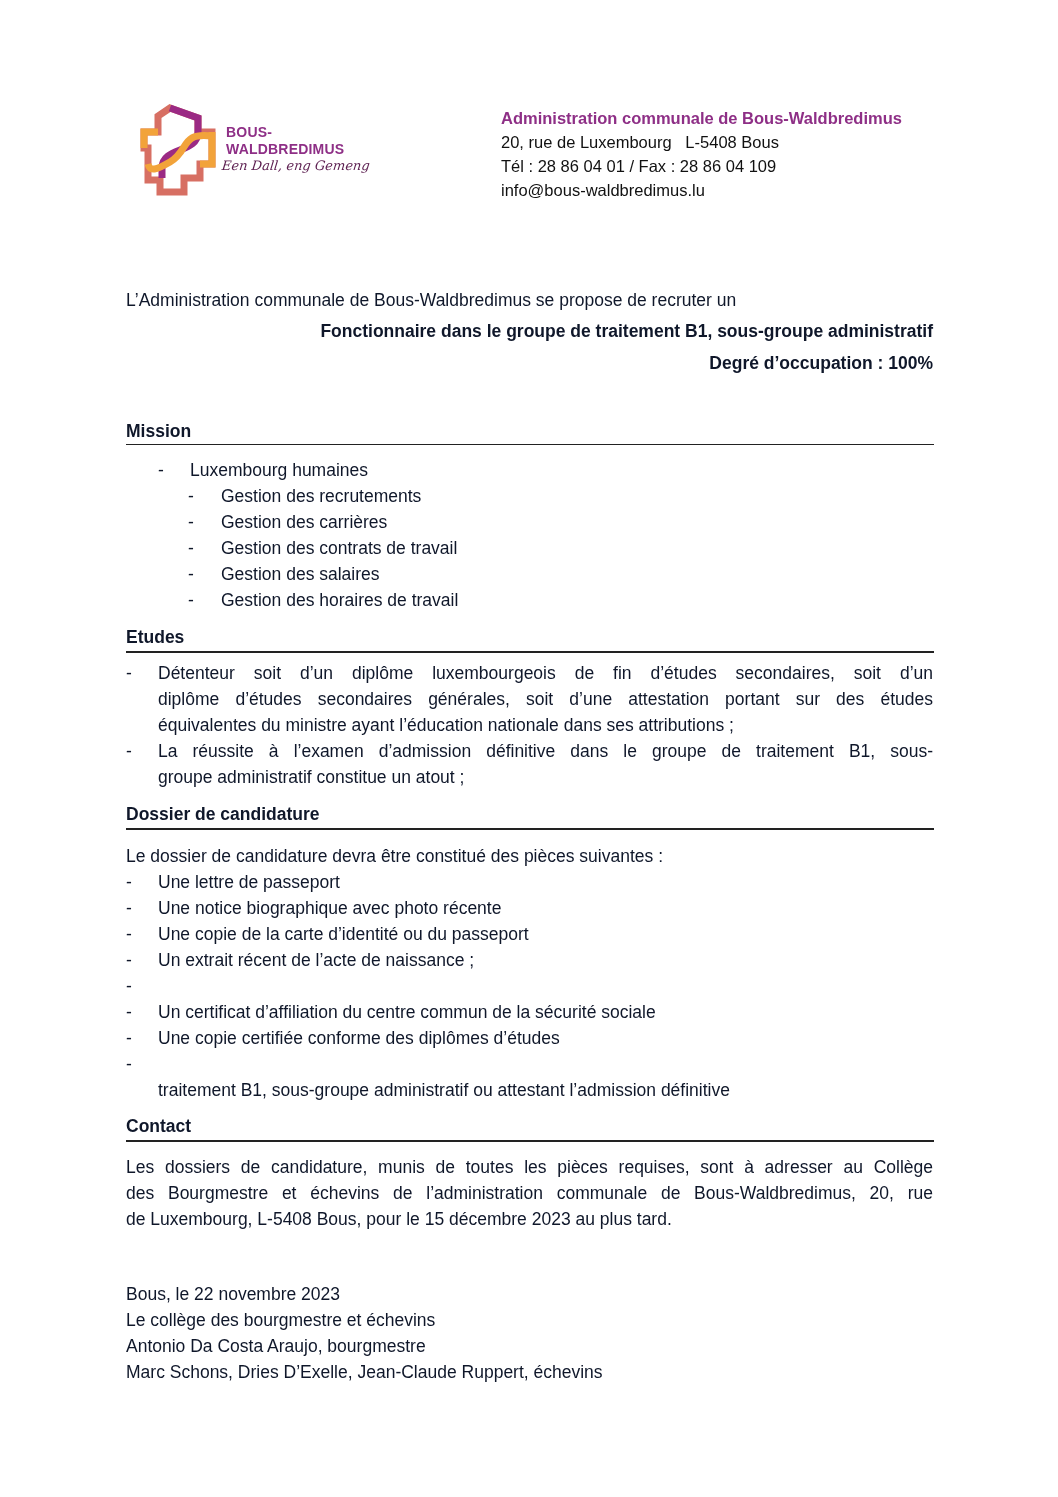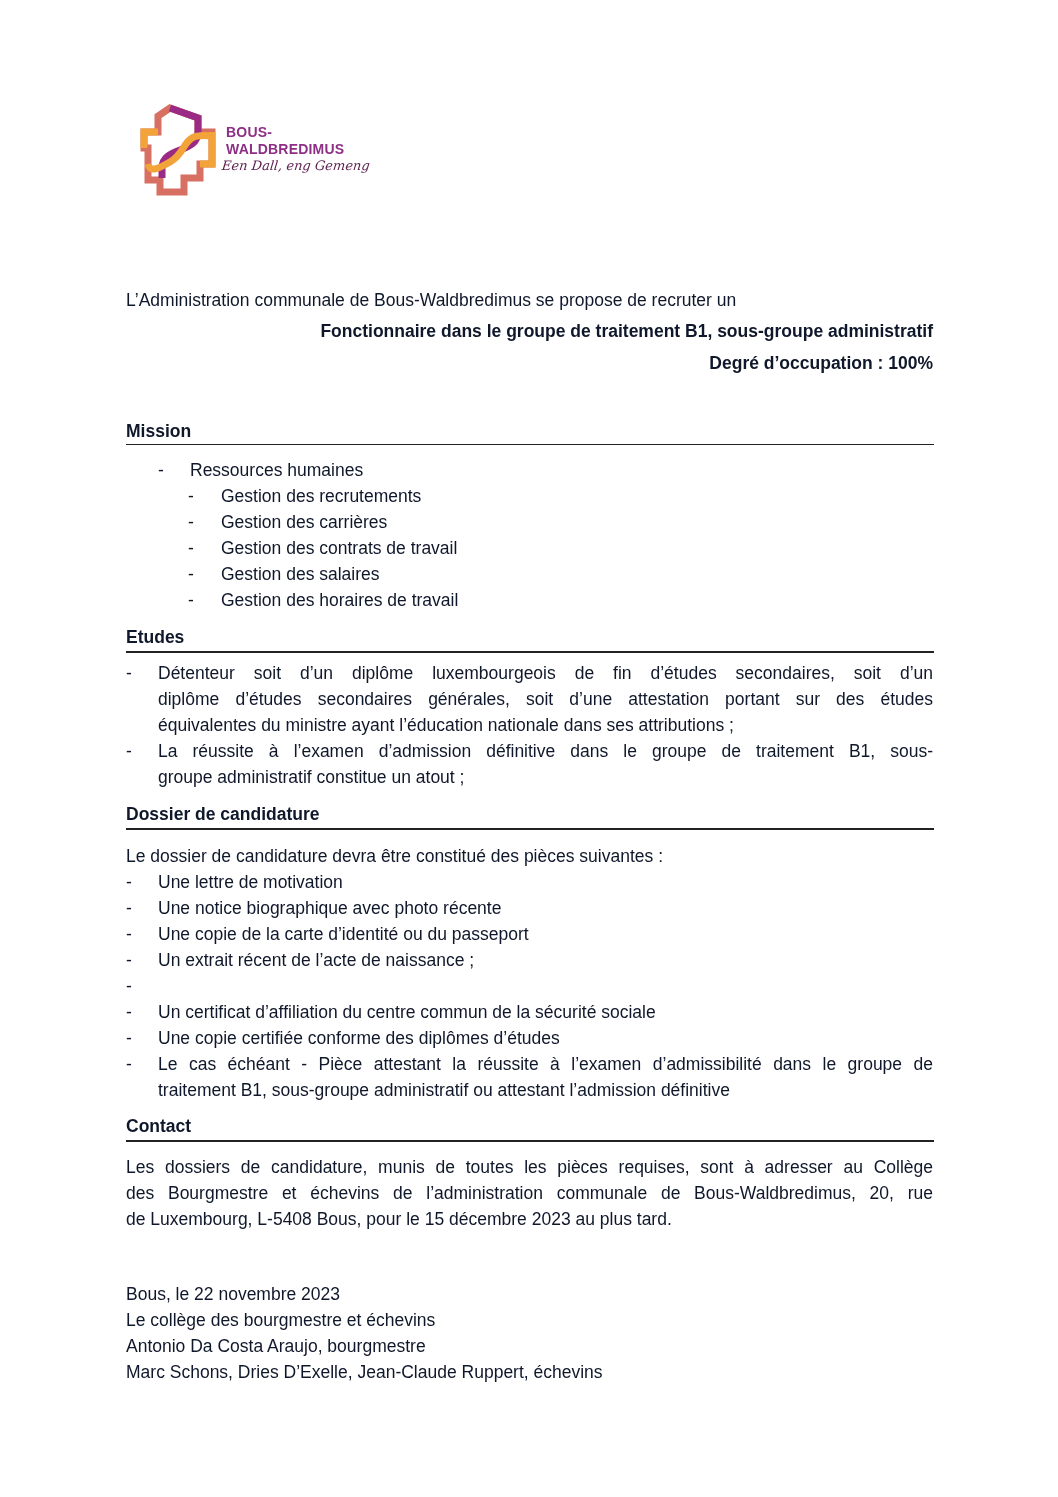--- a/index.html
+++ b/index.html
@@ -40,33 +40,39 @@
       <path d="M58 30 C58 52, 22 44, 22 66 L22 76" fill="none" stroke="#9b2a84" stroke-width="7"></path>
       <path d="M72 34 C40 30, 50 48, 30 60 C16 68, 10 70, 8 62" fill="none" stroke="#f2a33a" stroke-width="7"></path>
     </svg>
     <div class="logo-name">
       <div>BOUS-</div>
       <div>WALDBREDIMUS</div>
     </div>
     <div class="logo-tagline">Een Dall, eng Gemeng</div>
   </div>
 
+  <div class="header-addr">
+    <div class="org">Administration communale de Bous-Waldbredimus</div>
+    <div style="white-space:pre;">20, rue de Luxembourg   L-5408 Bous</div>
+    <div>Tél : 28 86 04 01 / Fax : 28 86 04 109</div>
+    <div>info@bous-waldbredimus.lu</div>
+  </div>
 
   <div class="content" style="top:0; height:1497px;">
 
     <div class="line" style="top:289px;">L’Administration communale de Bous-Waldbredimus se propose de recruter un</div>
 
     <div class="line center" style="top:320px;">Fonctionnaire dans le groupe de traitement B1, sous-groupe administratif</div>
     <div class="line center" style="top:352px;">Degré d’occupation : 100%</div>
 
     <div class="line h2" style="top:420px;">Mission</div>
     <div class="rule" style="top:444px; height:1px;"></div>
 
     <div class="line" style="top:459px; left:32px;">-</div>
-    <div class="line" style="top:459px; left:64px;">Ressources humaines</div>
+    <div class="line" style="top:459px; left:64px;">Luxembourg humaines</div>
 
     <div class="line" style="top:485px; left:62px;">-</div>
     <div class="line" style="top:485px; left:95px;">Gestion des recrutements</div>
     <div class="line" style="top:511px; left:62px;">-</div>
     <div class="line" style="top:511px; left:95px;">Gestion des carrières</div>
     <div class="line" style="top:537px; left:62px;">-</div>
     <div class="line" style="top:537px; left:95px;">Gestion des contrats de travail</div>
     <div class="line" style="top:563px; left:62px;">-</div>
     <div class="line" style="top:563px; left:95px;">Gestion des salaires</div>
     <div class="line" style="top:589px; left:62px;">-</div>
@@ -83,34 +89,33 @@
     <div class="line" style="top:740px; left:0;">-</div>
     <div class="just" style="top:740px;">La réussite à l’examen d’admission définitive dans le groupe de traitement B1, sous-</div>
     <div class="just last" style="top:766px;">groupe administratif constitue un atout ;</div>
 
     <div class="line h2" style="top:803px;">Dossier de candidature</div>
     <div class="rule" style="top:828px; height:2px;"></div>
 
     <div class="line" style="top:845px;">Le dossier de candidature devra être constitué des pièces suivantes :</div>
 
     <div class="line" style="top:871px; left:0;">-</div>
-    <div class="line" style="top:871px; left:32px;">Une lettre de motivation</div>
+    <div class="line" style="top:871px; left:32px;">Une lettre de passeport</div>
     <div class="line" style="top:897px; left:0;">-</div>
     <div class="line" style="top:897px; left:32px;">Une notice biographique avec photo récente</div>
     <div class="line" style="top:923px; left:0;">-</div>
     <div class="line" style="top:923px; left:32px;">Une copie de la carte d’identité ou du passeport</div>
     <div class="line" style="top:949px; left:0;">-</div>
     <div class="line" style="top:949px; left:32px;">Un extrait récent de l’acte de naissance ;</div>
     <div class="line" style="top:975px; left:0;">-</div>
     <div class="line" style="top:1001px; left:0;">-</div>
     <div class="line" style="top:1001px; left:32px;">Un certificat d’affiliation du centre commun de la sécurité sociale</div>
     <div class="line" style="top:1027px; left:0;">-</div>
     <div class="line" style="top:1027px; left:32px;">Une copie certifiée conforme des diplômes d’études</div>
     <div class="line" style="top:1053px; left:0;">-</div>
-    <div class="just" style="top:1053px;">Le cas échéant - Pièce attestant la réussite à l’examen d’admissibilité dans le groupe de</div>
     <div class="just last" style="top:1079px;">traitement B1, sous-groupe administratif ou attestant l’admission définitive</div>
 
     <div class="line h2" style="top:1115px;">Contact</div>
     <div class="rule" style="top:1140px; height:2px;"></div>
 
     <div class="just" style="top:1156px; left:0; width:807px;">Les dossiers de candidature, munis de toutes les pièces requises, sont à adresser au Collège</div>
     <div class="just" style="top:1182px; left:0; width:807px;">des Bourgmestre et échevins de l’administration communale de Bous-Waldbredimus, 20, rue</div>
     <div class="just last" style="top:1208px; left:0; width:807px;">de Luxembourg, L-5408 Bous, pour le 15 décembre 2023 au plus tard.</div>
 
     <div class="line" style="top:1283px;">Bous, le 22 novembre 2023</div>

